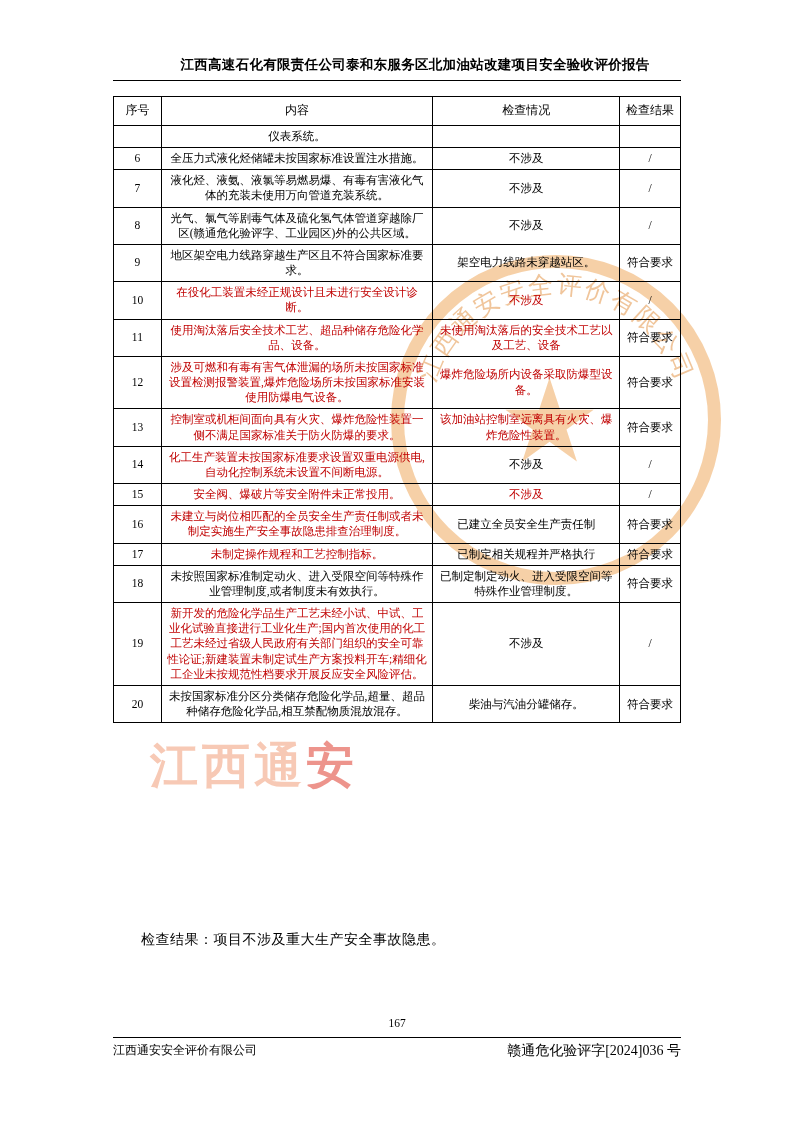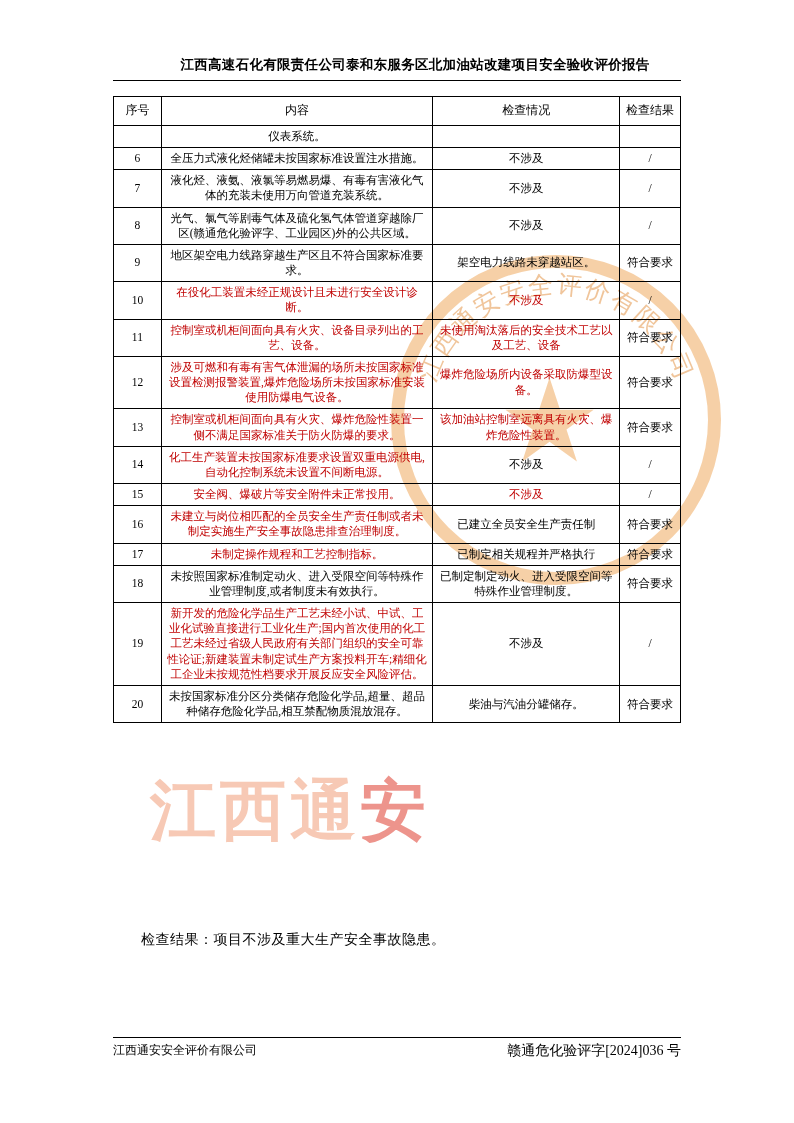--- a/index.html
+++ b/index.html
@@ -55,22 +55,22 @@
   }
   .wm-arc-text svg text {
     font-family: "Liberation Serif", serif;
     font-size: 25px;
     fill: rgba(225, 140, 55, 0.5);
     letter-spacing: 2px;
   }
   .wm-big {
     position: absolute;
     left: 150px;
-    top: 766px;
-    font-size: 66px;
+    top: 734px;
+    font-size: 48px;
     font-weight: bold;
     color: rgba(235, 120, 70, 0.40);
     font-family: Liberation Mono, monospace;
     letter-spacing: 4px;
     white-space: nowrap;
   }
   .wm-big .red {
     color: rgba(222, 60, 45, 0.55);
   }
   
@@ -247,21 +247,21 @@
           <td>符合要求</td>
         </tr>
         <tr>
           <td>10</td>
           <td class="content hl-a">在役化工装置未经正规设计且未进行安全设计诊断。</td>
           <td class="hl-a">不涉及</td>
           <td>/</td>
         </tr>
         <tr>
           <td>11</td>
-          <td class="content hl-a">控制室或机柜间面向具有火灾、设备目录列出的工艺、设备。</td>
+          <td class="content hl-a">使用淘汰落后安全技术工艺、超品种储存危险化学品、设备。</td>
           <td class="hl-a">未使用淘汰落后的安全技术工艺以及工艺、设备</td>
           <td>符合要求</td>
         </tr>
         <tr>
           <td>12</td>
           <td class="content hl-a">涉及可燃和有毒有害气体泄漏的场所未按国家标准设置检测报警装置,爆炸危险场所未按国家标准安装使用防爆电气设备。</td>
           <td class="hl-a">爆炸危险场所内设备采取防爆型设备。</td>
           <td>符合要求</td>
         </tr>
         <tr>
@@ -311,17 +311,18 @@
           <td class="content">未按国家标准分区分类储存危险化学品,超量、超品种储存危险化学品,相互禁配物质混放混存。</td>
           <td>柴油与汽油分罐储存。</td>
           <td>符合要求</td>
         </tr>
       </tbody>
     </table>
   </div>
 
   <div class="result-line">检查结果：项目不涉及重大生产安全事故隐患。</div>
 
+  <div class="page-no">167</div>
   <div class="footer-rule"></div>
   <div class="footer-left">江西通安安全评价有限公司</div>
   <div class="footer-right">赣通危化验评字[2024]036 号</div>
 
 </div>
 
 </body></html>

